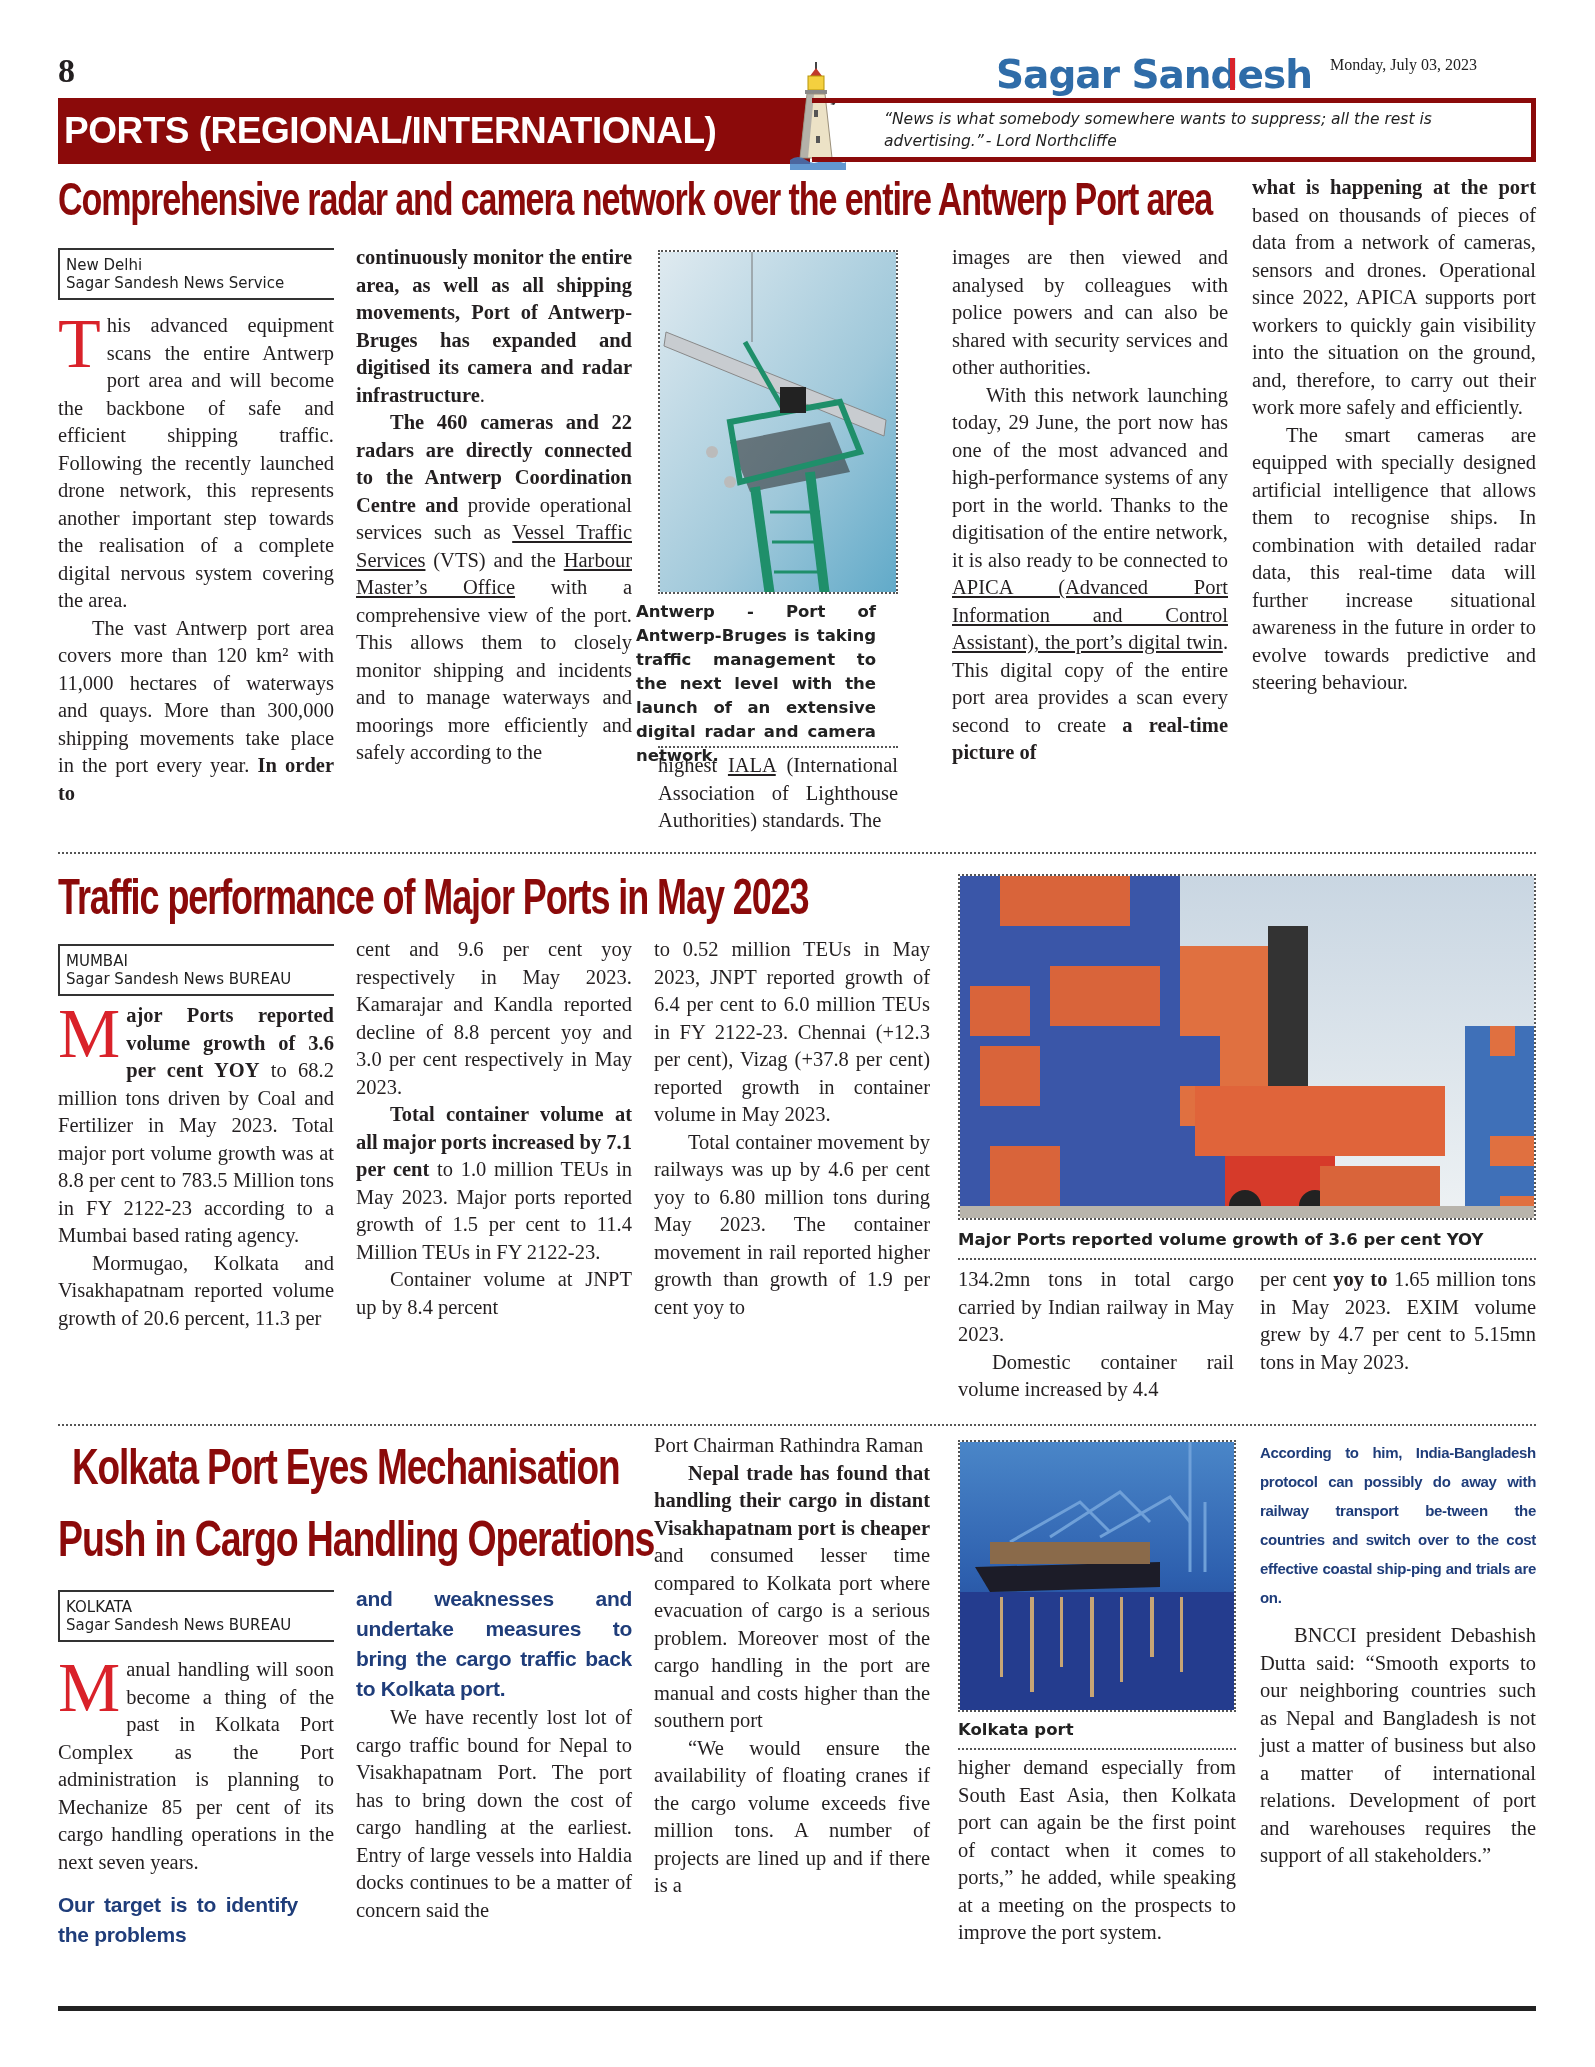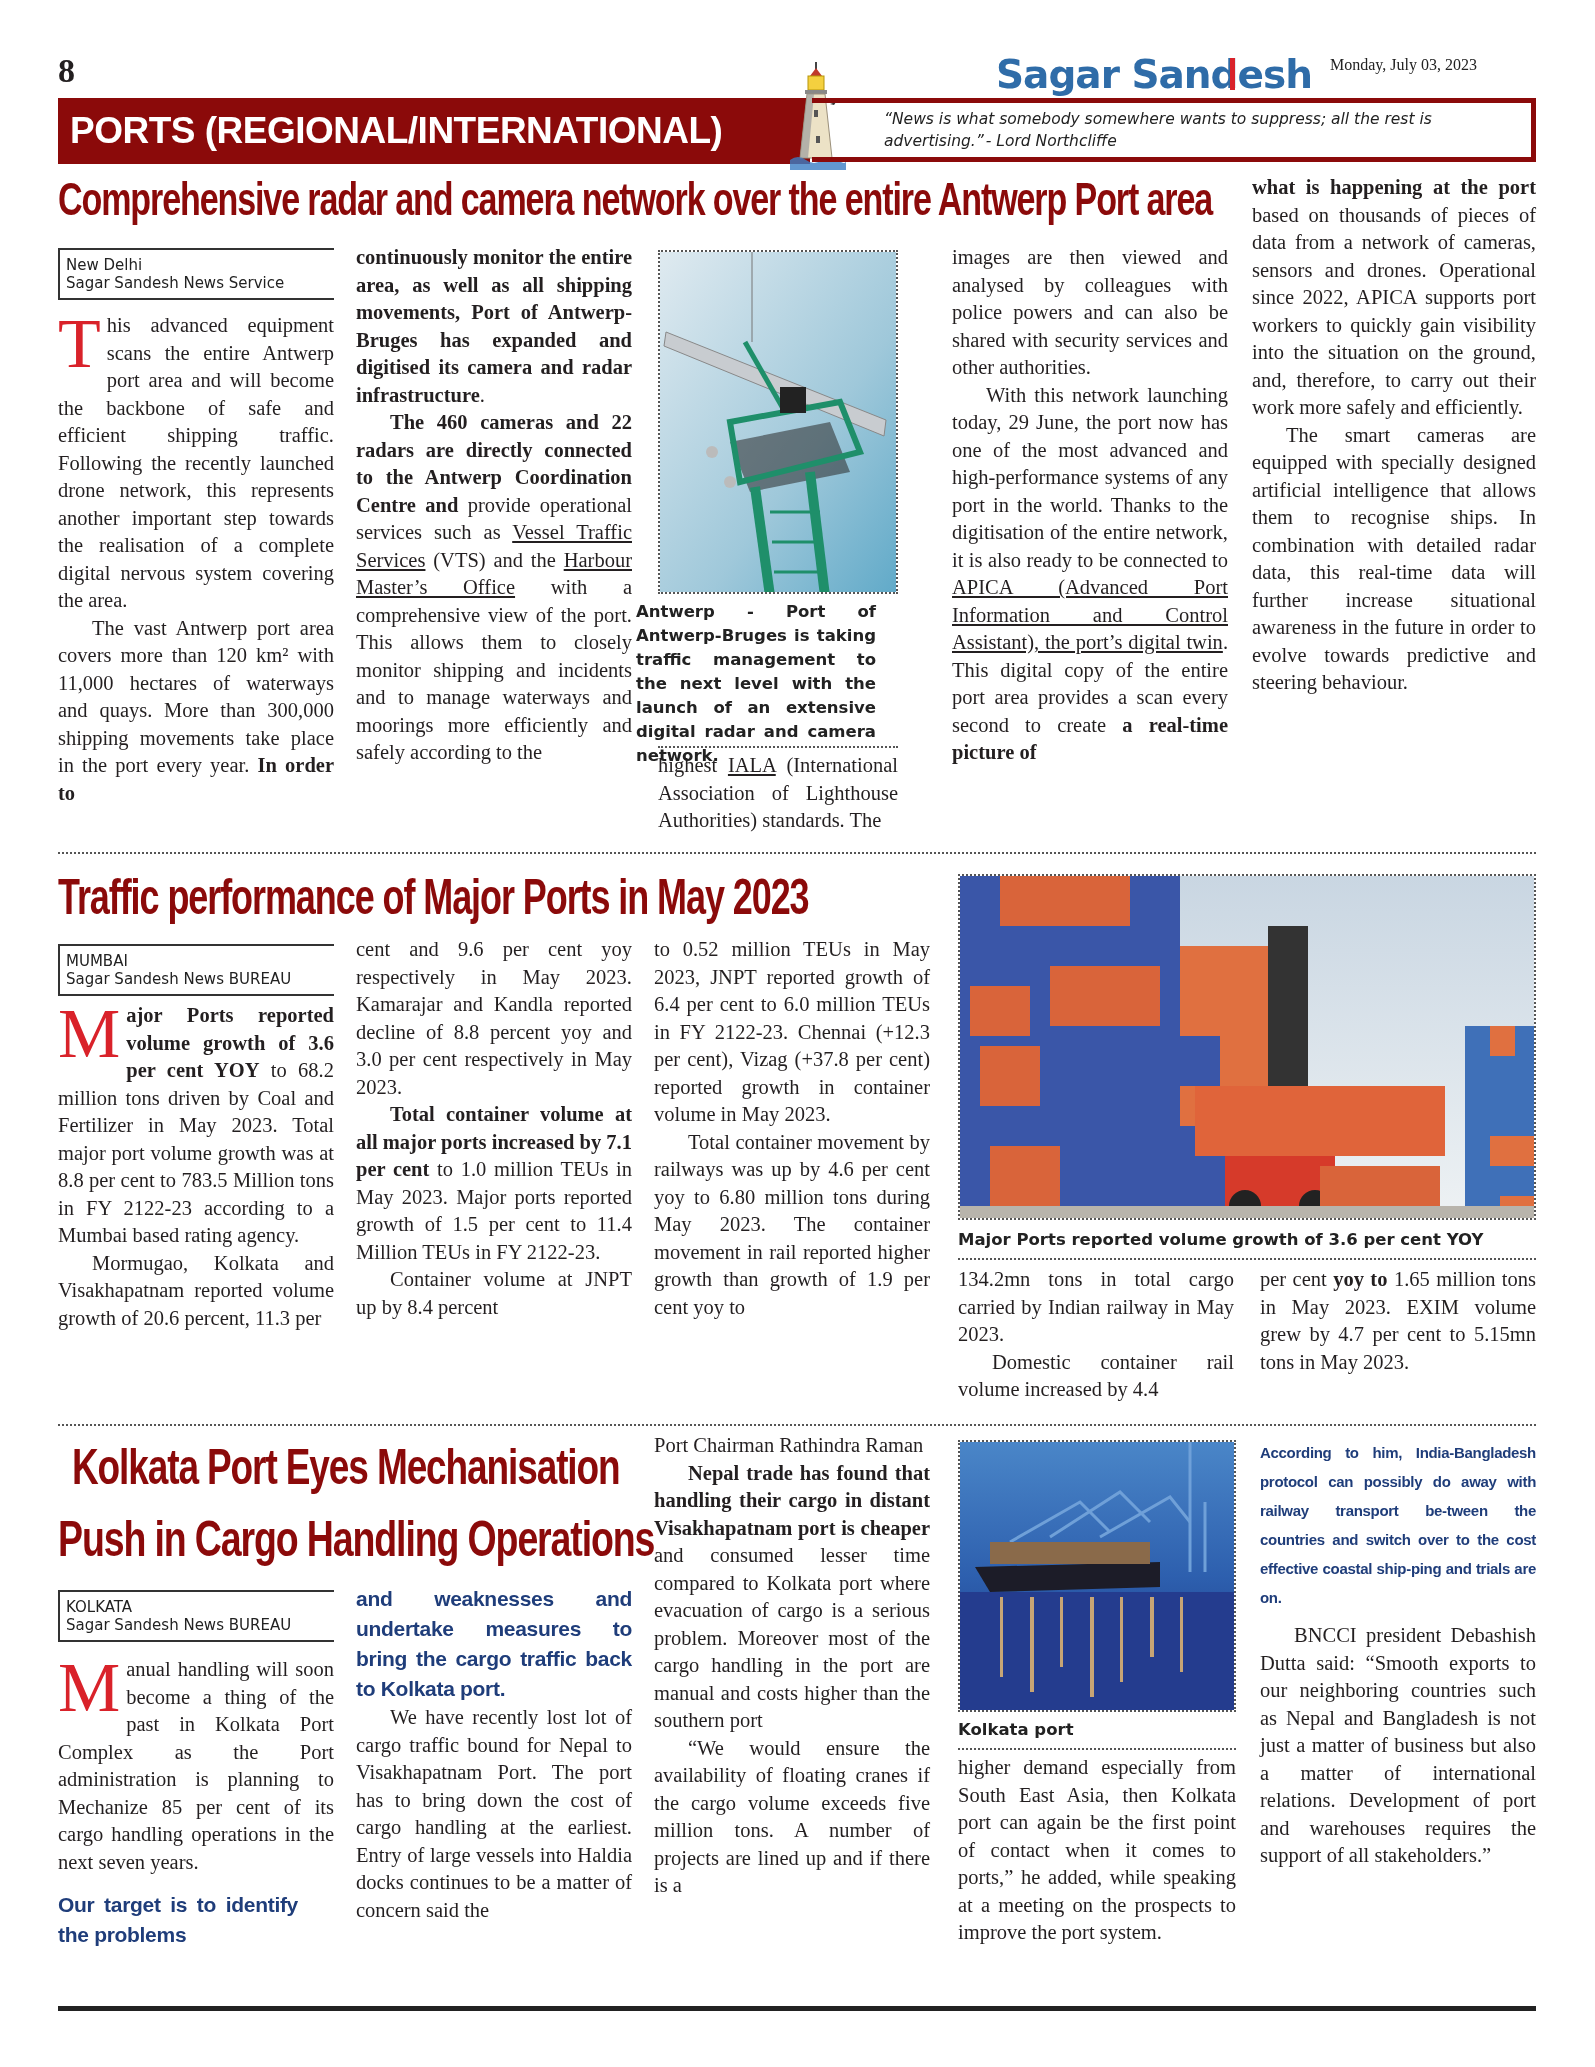--- a/index.html
+++ b/index.html
@@ -2,21 +2,21 @@
 <html><head>
 <meta charset="utf-8">
 <style>
   * { box-sizing: border-box; margin: 0; padding: 0; }
   html, body { width: 1595px; height: 2067px; background: #fff; overflow: hidden; }
   body { position: relative; font-family: "Liberation Serif", "DejaVu Serif", serif; color: #231f20; }
 
   .abs { position: absolute; }
   .page-no { left: 58px; top: 52px; font-size: 34px; font-weight: bold; font-family: "Liberation Serif", serif; }
   .section-banner { left: 58px; top: 98px; width: 752px; height: 66px; background: #8b0a0a; color: #fff;
-    font-family: "Liberation Sans", sans-serif; font-weight: bold; font-size: 37px; line-height: 66px; padding-left: 12px;
+    font-family: "Liberation Sans", sans-serif; font-weight: bold; font-size: 37px; line-height: 66px; padding-left: 6px;
     letter-spacing: -0.5px; transform-origin: left; }
   .masthead { left: 996px; top: 52px; font-family: "DejaVu Sans", sans-serif; font-weight: bold; font-size: 39px; color: #2f6ca8; letter-spacing: -1px; }
   .mast-bar { left: 1230px; top: 58px; width: 5px; height: 32px; background: #d9222a; }
   .date { left: 1330px; top: 56px; font-family: Liberation Serif, serif; font-size: 16px; color: #222; }
   .quote-box { left: 812px; top: 98px; width: 724px; height: 64px; border: 5px solid #8b0a0a; border-left: none; padding: 5px 0 0 72px; }
   .quote-text { font-family: "DejaVu Sans", sans-serif; font-style: italic; font-size: 15.5px; line-height: 22px; color: #222; }
   .quote-author { margin-left: 2px; }
   .lighthouse { left: 790px; top: 62px; width: 56px; height: 108px; }
 
   .headline { font-family: "Liberation Sans", sans-serif; font-weight: bold; color: #8b0a0a; letter-spacing: -1.5px; white-space: nowrap; transform-origin: left top; }

